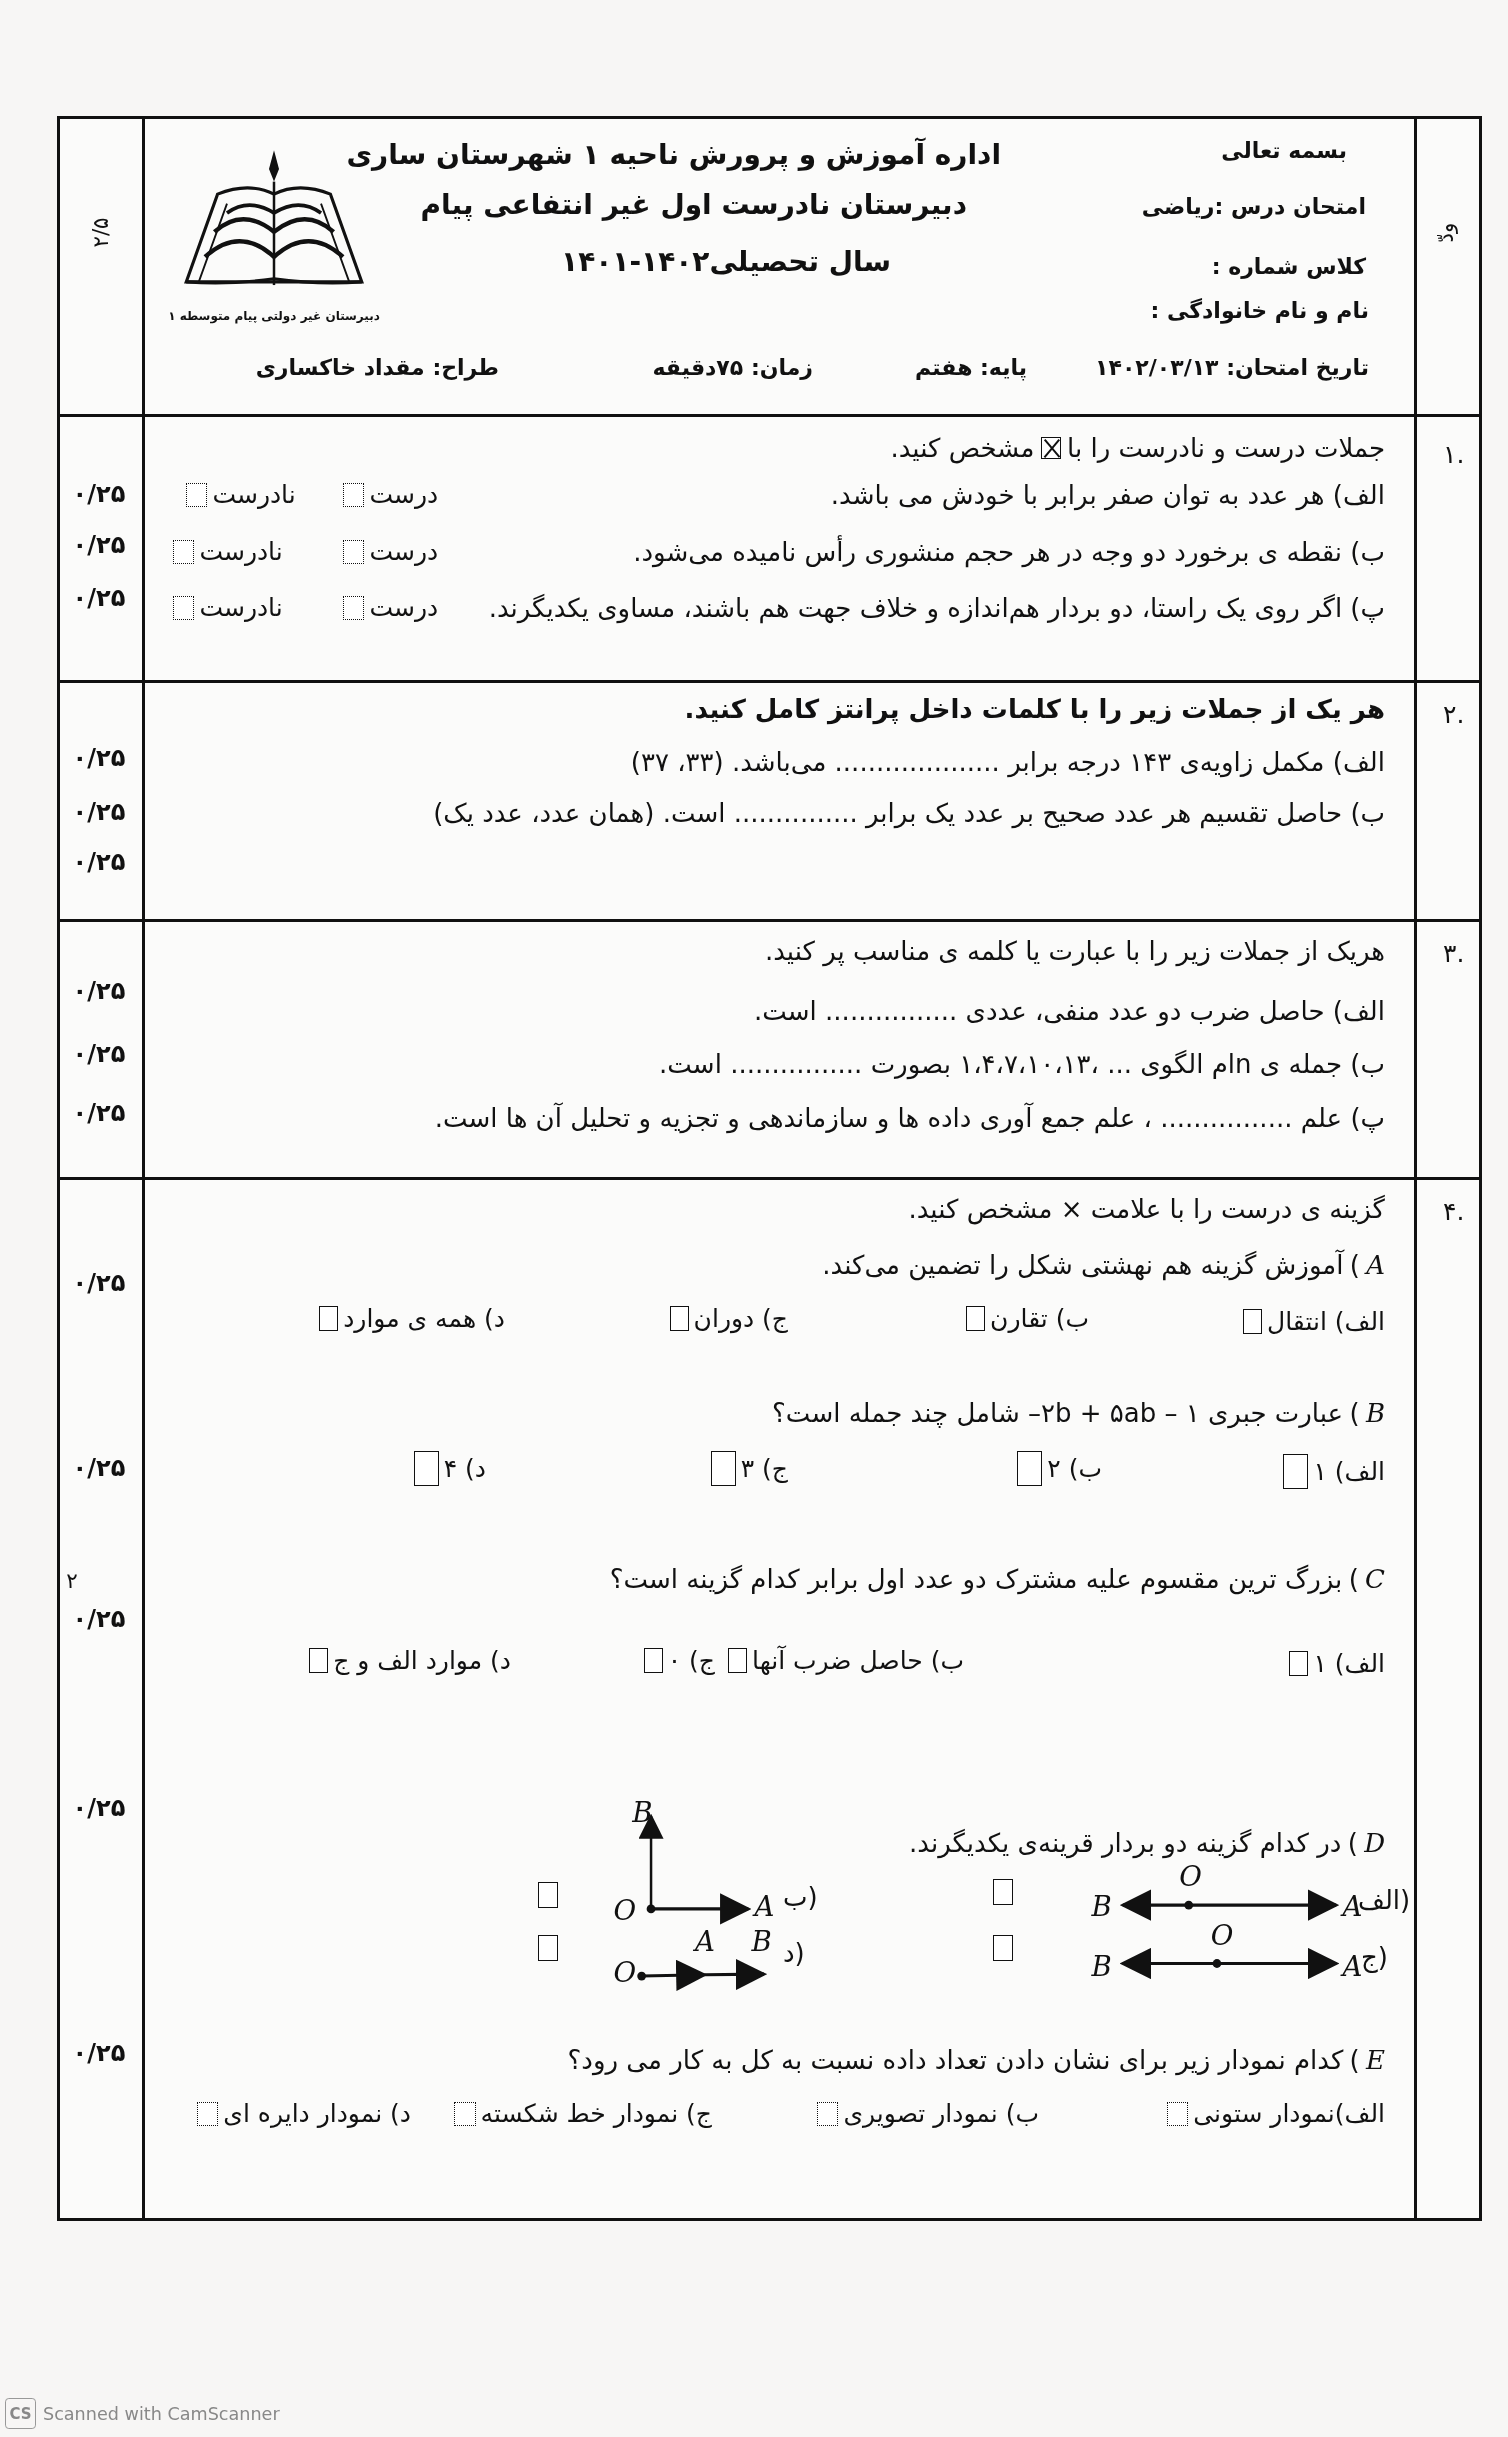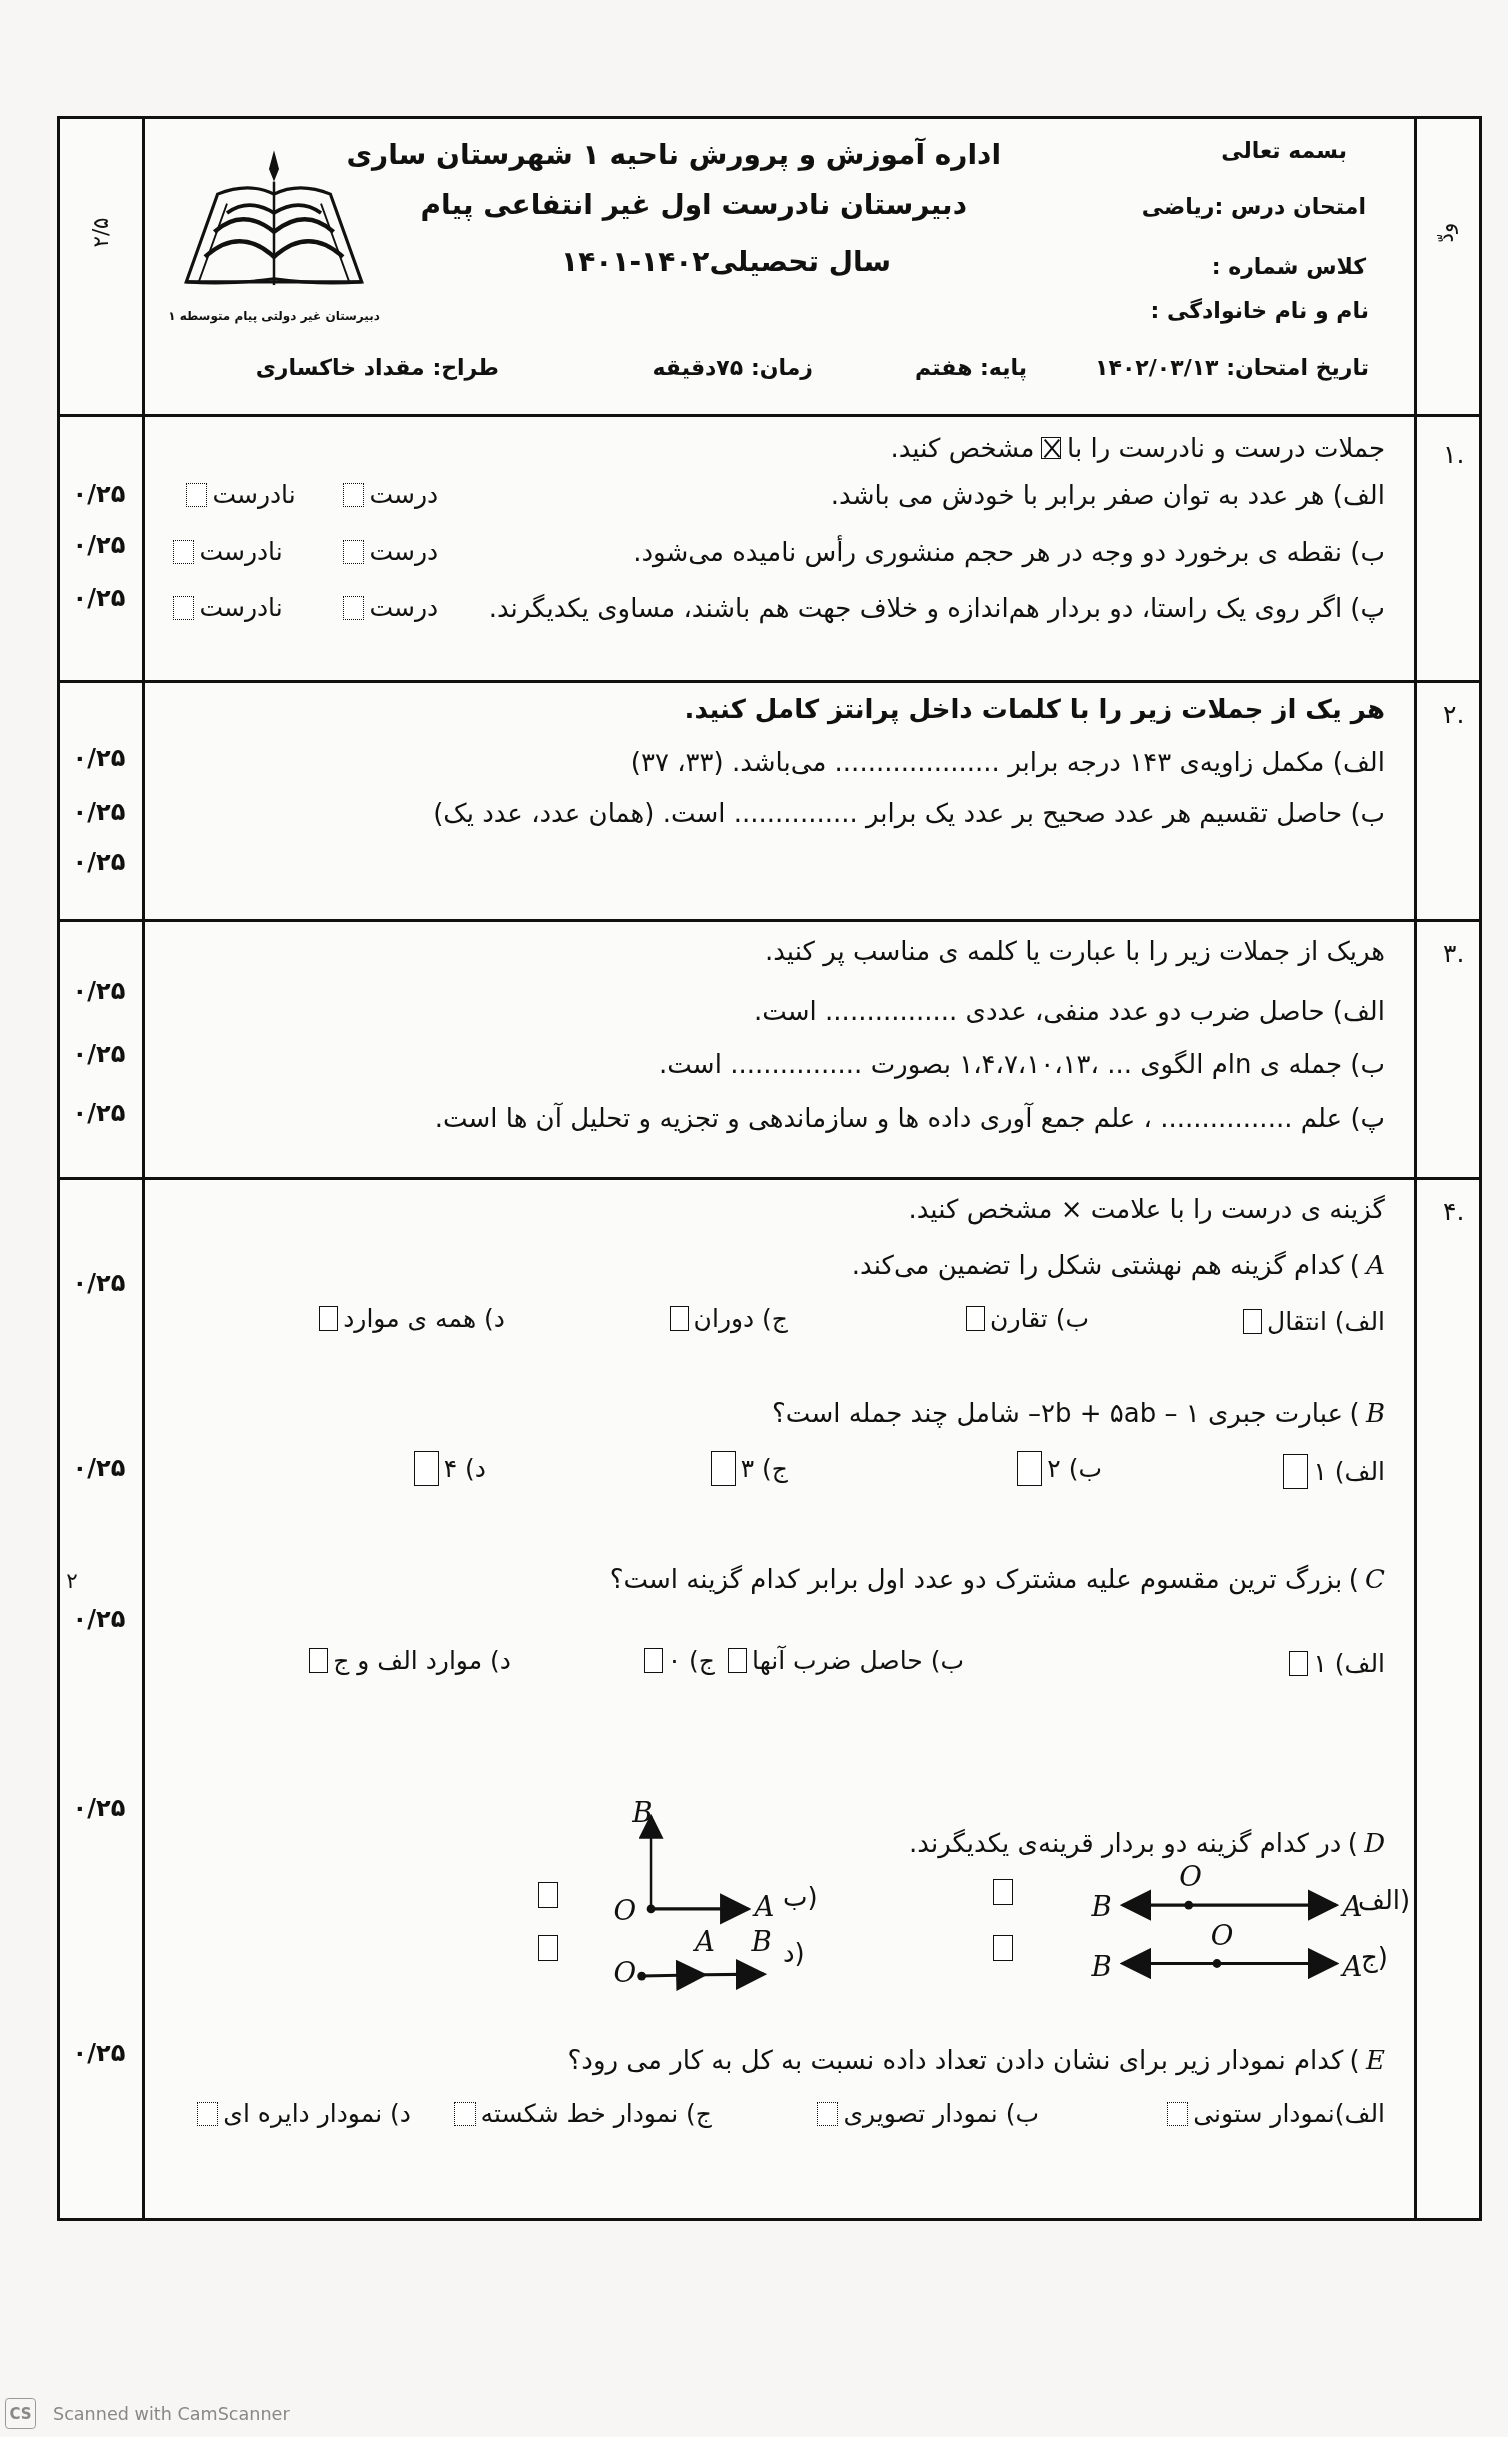--- a/index.html
+++ b/index.html
@@ -19,21 +19,21 @@
   .hdr-m { font-weight:bold; font-size:28px; white-space:nowrap; }
   .q { font-size:26px; white-space:nowrap; }
   .qn { font-size:25px; }
   .score { font-size:24px; font-weight:bold; }
   .opt { font-size:25px; white-space:nowrap; display:flex; align-items:center; gap:5px; direction:rtl; }
   .box { display:inline-block; width:19px; height:25px; border:1.9px solid #111; box-sizing:border-box; background:#fff; }
   .box.dotted { border-style:dotted; width:21.4px; height:24px; }
   .box.xbox { position:relative; width:20px; height:21.4px; vertical-align:middle; }
   .box.xbox::before, .box.xbox::after { content:""; position:absolute; left:50%; top:-1.3px; width:1.9px; height:22.6px; background:#111; }
   .box.xbox::before { transform:rotate(40deg); } .box.xbox::after { transform:rotate(-40deg); }
-  .footer { position:absolute; left:5px; top:2398px; display:flex; align-items:center; gap:17px; color:#888; font-size:17.6px; }
+  .footer { position:absolute; left:5px; top:2398px; display:flex; align-items:center; gap:7px; color:#888; font-size:17.6px; }
   .cs { width:29px; height:29px; border:1.9px solid #999; border-radius:3.8px; display:flex; align-items:center; justify-content:center; font-weight:bold; font-size:15px; color:#888; }
   .latin { font-family:"DejaVu Serif", serif; font-style:italic; direction:ltr; }
 </style>
 </head>
 <body>
 
 <div class="sheet">
 
   <div class="vline" style="left:82px"></div>
   <div class="vline" style="left:1354px"></div>
@@ -128,21 +128,21 @@
   <div class="abs score" style="left:12.6px;top:921px">۰/۲۵</div>
   <div class="abs rtl q" style="right:94px;top:984px">پ) علم ................ ، علم جمع آوری داده ها و سازماندهی و تجزیه و تحلیل آن ها است.</div>
   <div class="abs score" style="left:12.6px;top:980px">۰/۲۵</div>
 
   <div class="abs qn" style="left:1383px;top:1078px">۴.</div>
   <div class="abs rtl q" style="right:94px;top:1075px">گزینه ی درست را با علامت × مشخص کنید.</div>
 
   <div class="abs rtl q" style="right:94px;top:1131px;display:flex;gap:6.3px;direction:rtl">
     <span class="latin">A</span>
       <span>)</span>
-    <span>کدام گزینه هم نهشتی شکل را تضمین می‌کند.</span>
+    <span>آموزش گزینه هم نهشتی شکل را تضمین می‌کند.</span>
   </div>
   <div class="abs score" style="left:12.6px;top:1150px">۰/۲۵</div>
   <div class="abs opt" style="right:94px;top:1188px">
       <span>الف) انتقال</span>
       <span class="box"></span>
     </div>
   <div class="abs opt" style="right:390px;top:1185px">
       <span>ب) تقارن</span>
       <span class="box"></span>
     </div>

